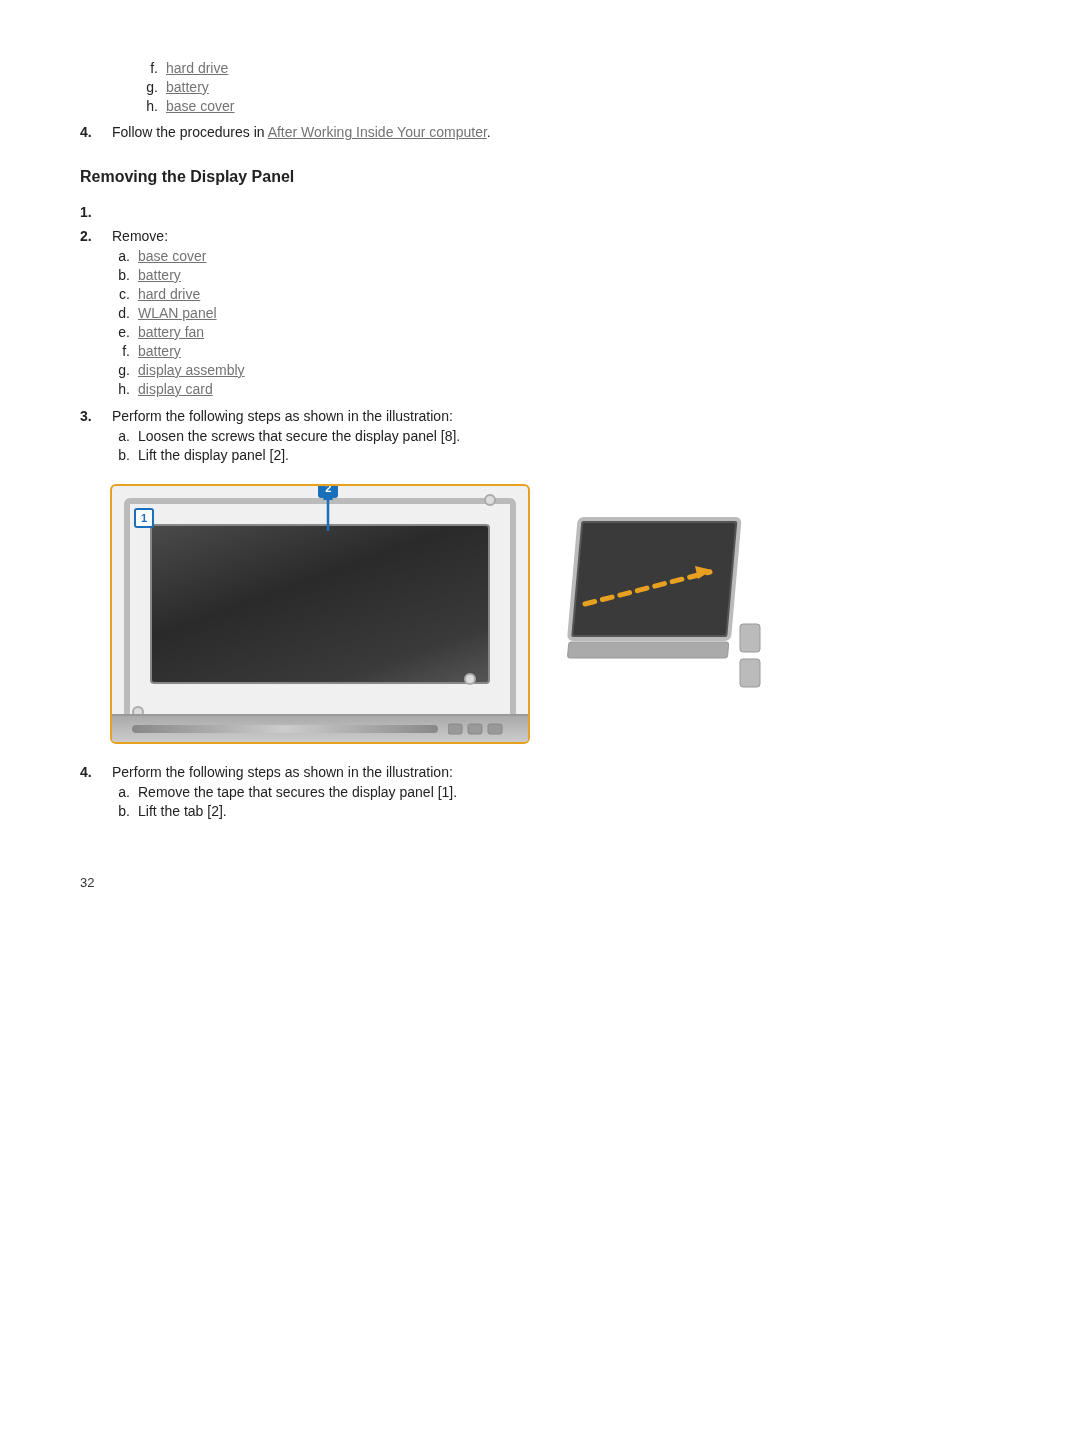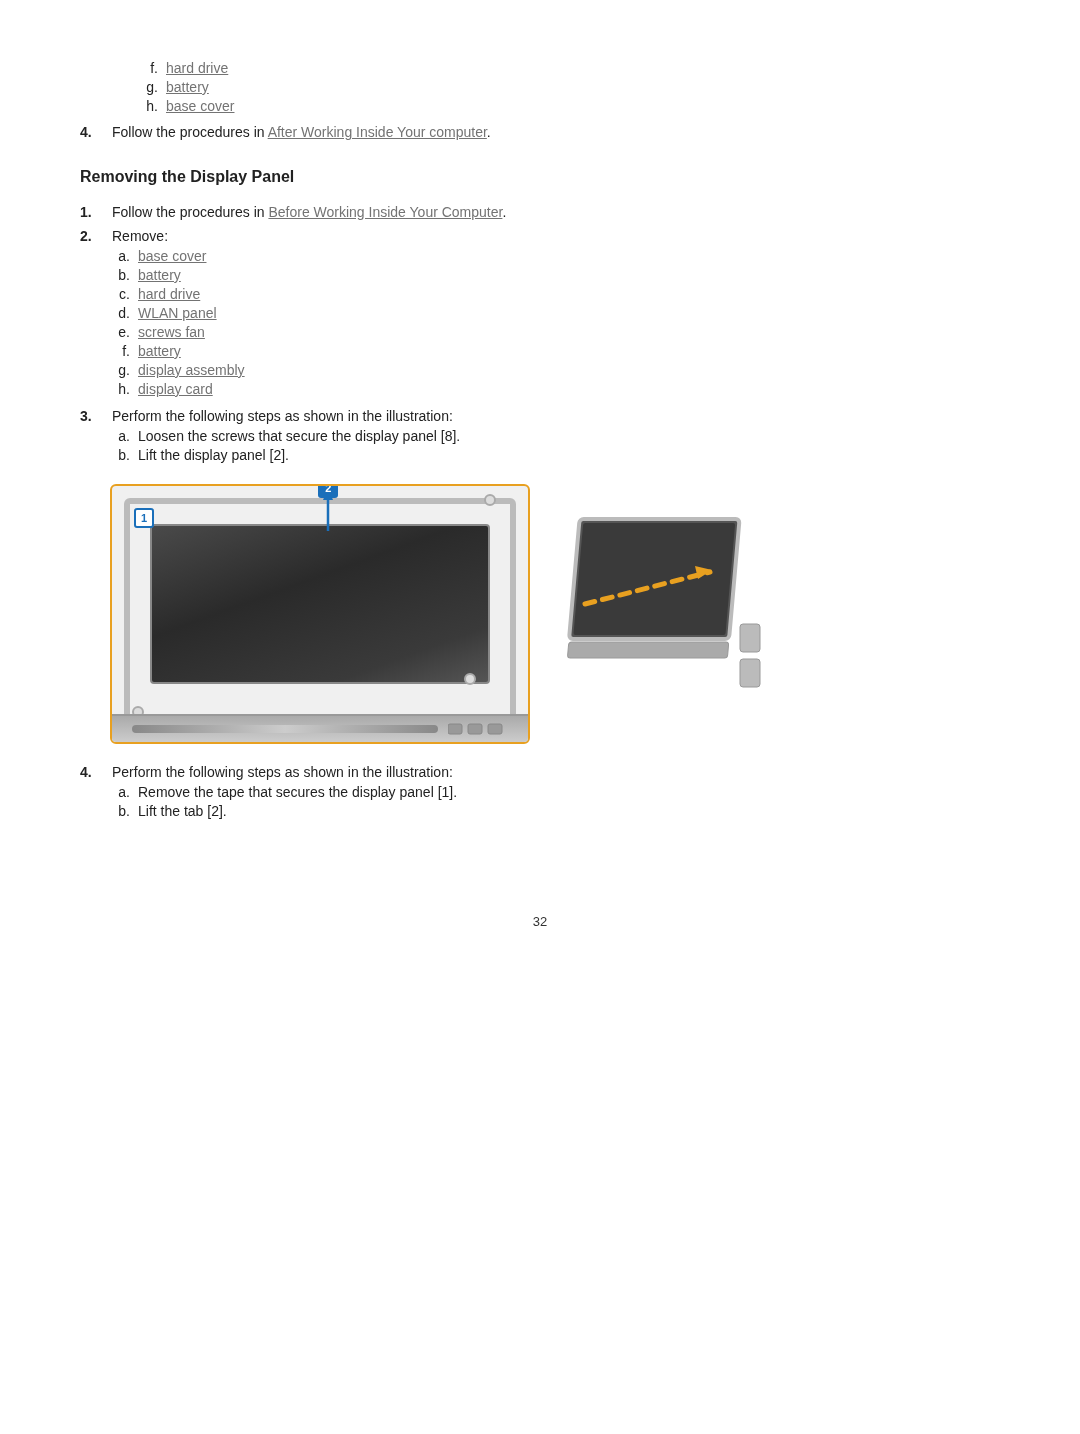--- a/index.html
+++ b/index.html
@@ -186,24 +186,23 @@
       flex: 1;
     }
     .side-diagram {
       margin-left: 20px;
       width: 220px;
       height: 200px;
       position: relative;
       margin-top: 30px;
     }
     .page-number {
-      margin-top: 92px;
+      margin-top: 53px;
       font-size: 13px;
       color: #333;
-      text-align: center;
     }
   </style>
 </head>
 <body>
 
 <ul class="top-list">
   <li>
     <span class="letter">f.</span>
     <a class="link">hard drive</a>
   </li>
@@ -225,23 +224,20 @@
     </span>
   </li>
 </ol>
 
 <div class="section-title">Removing the Display Panel</div>
 
 <ol class="numbered-list">
 
   <li>
     <span class="num">1.</span>
-    <span>
-      <span>Follow the procedures in </span><a class="link">Before Working Inside Your Computer</a><span>.</span>
-    </span>
   </li>
 
   <li>
     <span class="num">2.</span>
     <div>
       <span>Remove:</span>
       <ul class="sub-list">
         <li>
             <span class="letter">a.</span>
             <a class="link">base cover</a>
@@ -253,21 +249,21 @@
         <li>
             <span class="letter">c.</span>
             <a class="link">hard drive</a>
           </li>
         <li>
             <span class="letter">d.</span>
             <a class="link">WLAN panel</a>
           </li>
         <li>
             <span class="letter">e.</span>
-            <a class="link">screws fan</a>
+            <a class="link">battery fan</a>
           </li>
         <li>
             <span class="letter">f.</span>
             <a class="link">battery</a>
           </li>
         <li>
             <span class="letter">g.</span>
             <a class="link">display assembly</a>
           </li>
         <li>

